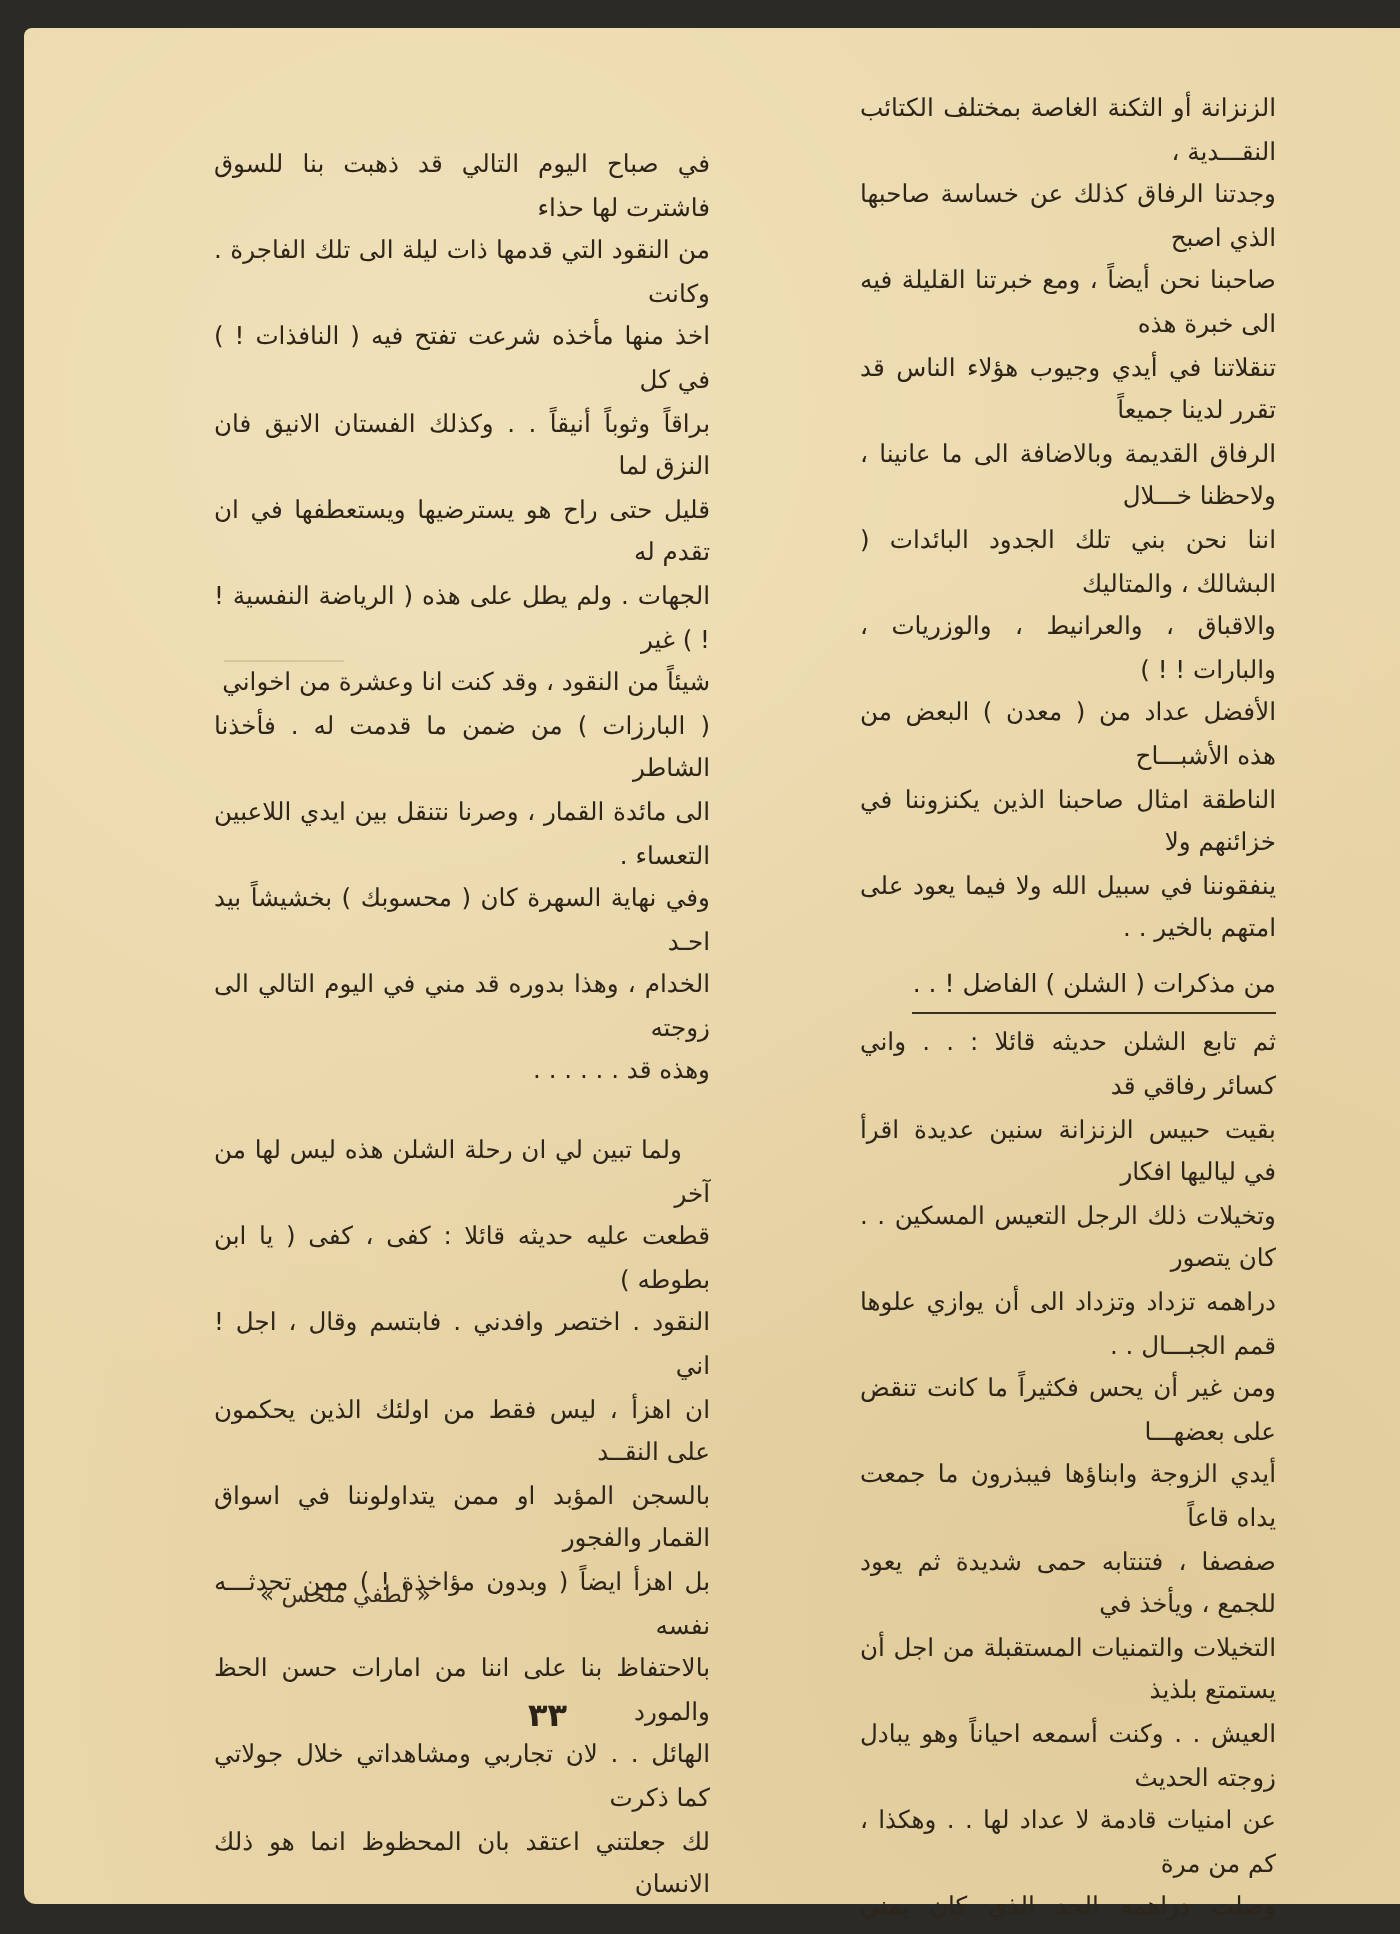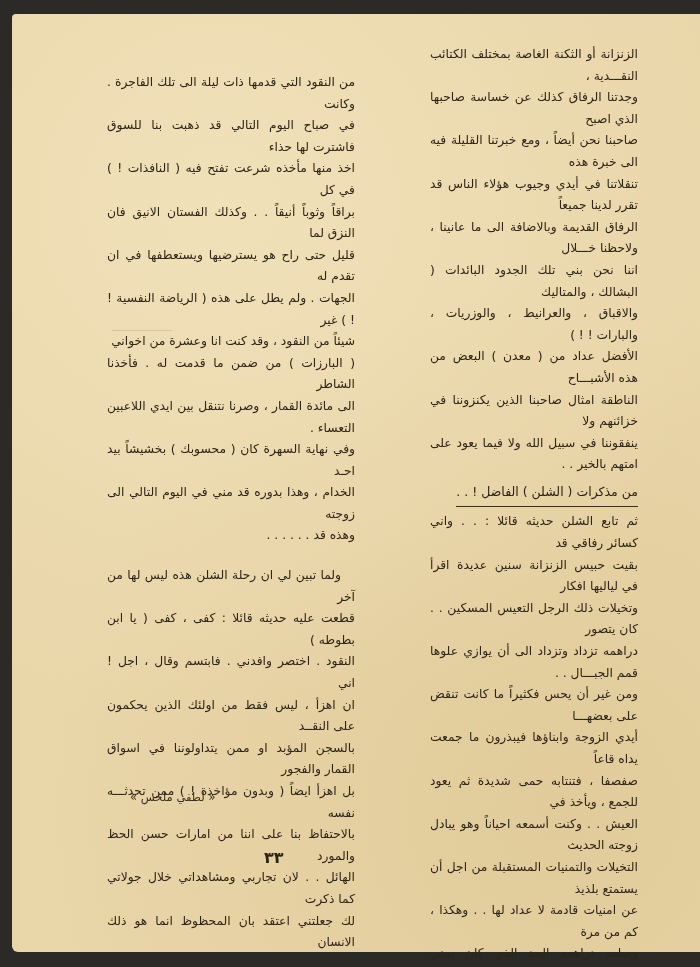--- a/index.html
+++ b/index.html
@@ -81,37 +81,37 @@
     <div class="heading">من مذكرات ( الشلن ) الفاضل ! . .</div>
 
     <div>
       <p>ثم تابع الشلن حديثه قائلا : . . واني كسائر رفاقي قد</p>
       <p>بقيت حبيس الزنزانة سنين عديدة اقرأ في لياليها افكار</p>
       <p>وتخيلات ذلك الرجل التعيس المسكين . . كان يتصور</p>
       <p>دراهمه تزداد وتزداد الى أن يوازي علوها قمم الجبـــال . .</p>
       <p>ومن غير أن يحس فكثيراً ما كانت تنقض على بعضهـــا</p>
       <p>أيدي الزوجة وابناؤها فيبذرون ما جمعت يداه قاعاً</p>
       <p>صفصفا ، فتنتابه حمى شديدة ثم يعود للجمع ، ويأخذ في</p>
+      <p>التخيلات والتمنيات المستقبلة من اجل أن يستمتع بلذيذ</p>
       <p>العيش . . وكنت أسمعه احياناً وهو يبادل زوجته الحديث</p>
-      <p>التخيلات والتمنيات المستقبلة من اجل أن يستمتع بلذيذ</p>
       <p>عن امنيات قادمة لا عداد لها . . وهكذا ، كم من مرة</p>
       <p>وصلت دراهمه الحد الذي كان يمني النفس به ، الا أنه في</p>
 
     </div>
 
     
     
 
     
   </div>
 
   <div class="col col-left">
     <div>
+      <p>في صباح اليوم التالي قد ذهبت بنا للسوق فاشترت لها حذاء</p>
       <p>من النقود التي قدمها ذات ليلة الى تلك الفاجرة . وكانت</p>
-      <p>في صباح اليوم التالي قد ذهبت بنا للسوق فاشترت لها حذاء</p>
       <p>اخذ منها مأخذه شرعت تفتح فيه ( النافذات ! ) في كل</p>
       <p>براقاً وثوباً أنيقاً . . وكذلك الفستان الانيق فان النزق لما</p>
       <p>قليل حتى راح هو يسترضيها ويستعطفها في ان تقدم له</p>
       <p>الجهات . ولم يطل على هذه ( الرياضة النفسية ! ! ) غير</p>
       <p>شيئاً من النقود ، وقد كنت انا وعشرة من اخواني</p>
       <p>( البارزات ) من ضمن ما قدمت له . فأخذنا الشاطر</p>
       <p>الى مائدة القمار ، وصرنا نتنقل بين ايدي اللاعبين التعساء .</p>
       <p>وفي نهاية السهرة كان ( محسوبك ) بخشيشاً بيد احـد</p>
       <p>الخدام ، وهذا بدوره قد مني في اليوم التالي الى زوجته</p>
       <p>وهذه قد . . . . . .</p>

